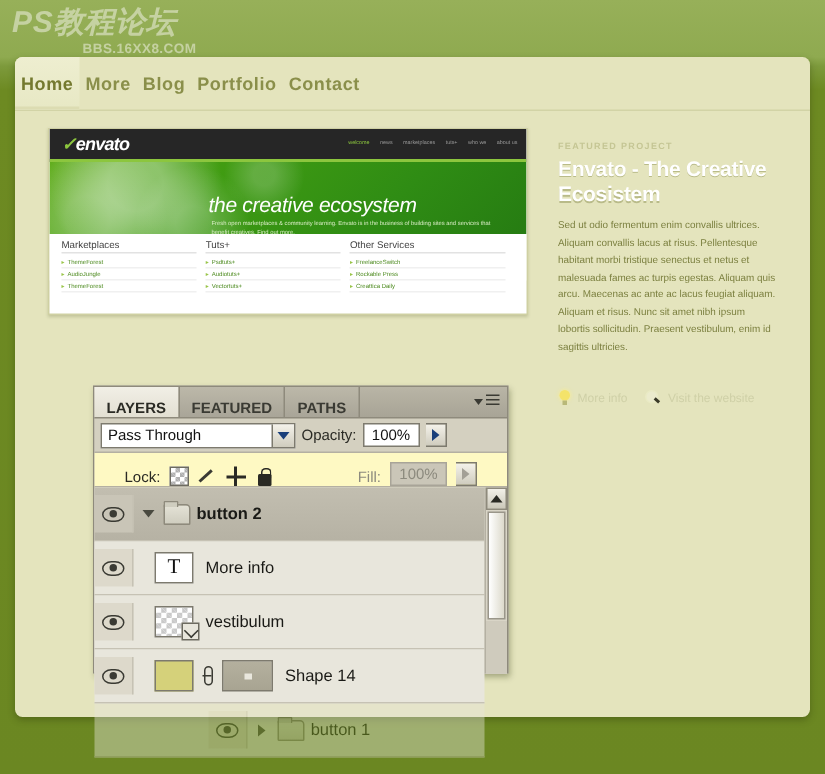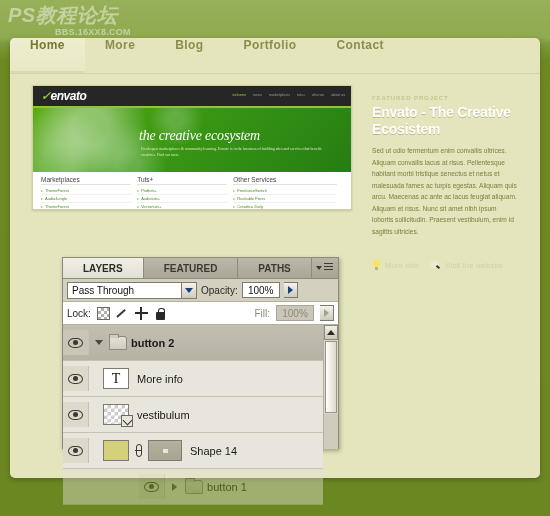--- a/index.html
+++ b/index.html
@@ -32,22 +32,22 @@
   }
 
   
   #nav {
     position: absolute; left: 0; top: 0;
     width: 530px; height: 36px;
     border-bottom: 1px solid #d2d3a6;
     display: flex; align-items: stretch;
   }
   .nav-item {
-    display: flex; align-items: flex-start;
-    padding: 0 20px;
+    display: flex; align-items: center;
+    padding: 0 4px;
     font-size: 12px; font-weight: bold;
     color: #8a8f4a; letter-spacing: .4px;
     cursor: pointer;
   }
   .nav-item.active {
     background: linear-gradient(to bottom, #eeeed0, #e7e8c4);
     color: #74792f;
     box-shadow: inset 0 -2px 0 #dcdcb2;
     border-radius: 5px 0 0 0;
   }
@@ -74,29 +74,28 @@
   #envato-logo .tick { color: #8cc63e; }
   #banner-links {
     position: absolute; right: 6px; top: 7px;
     display: flex; gap: 7px;
   }
   #banner-links span {
     font-size: 3.6px; color: #9a9a9a;
   }
   #banner-links span.on { color: #8cc63e; }
   #banner-hero {
-    height: 64px;
+    height: 48px;
     background:
       radial-gradient(circle at 18% 30%, rgba(255,255,255,.38) 0 7%, rgba(255,255,255,0) 22%),
       radial-gradient(circle at 8% 78%, rgba(255,255,255,.28) 0 5%, rgba(255,255,255,0) 18%),
       radial-gradient(circle at 30% 85%, rgba(255,255,255,.22) 0 5%, rgba(255,255,255,0) 17%),
       radial-gradient(circle at 45% 18%, rgba(255,255,255,.2) 0 4%, rgba(255,255,255,0) 15%),
       linear-gradient(135deg, #57a80f 0%, #3f9b12 35%, #2f8c14 70%, #267c12 100%);
     position: relative;
-    font-family: Liberation Serif, serif;
   }
   #hero-title {
     position: absolute; left: 106px; top: 20px;
     font-size: 14px; font-style: italic;
     color: #fff; letter-spacing: -.2px;
   }
   #hero-sub {
     position: absolute; left: 108px; top: 38px; width: 186px;
     font-size: 3.9px; line-height: 1.6; color: #d8ecc4;
   }
@@ -177,21 +176,21 @@
     font-family: "Liberation Sans", sans-serif;
     box-shadow: 1px 2px 4px rgba(40,50,10,.35);
   }
   #ps-tabs {
     display: flex; height: 21px;
     background: linear-gradient(to bottom, #b9b5a6, #a8a496);
     border-bottom: 1px solid #8e8a7c;
     position: relative;
   }
   .ps-tab {
-    display: flex; align-items: center; padding: 0 20px;
+    display: flex; align-items: flex-end; padding: 0 8px;
     font-size: 10px; font-weight: bold; color: #3a3a33;
     border-right: 1px solid #8e8a7c;
     background: linear-gradient(to bottom, #bcb8a9, #a9a598);
     cursor: pointer;
   }
   .ps-tab.active {
     background: linear-gradient(to bottom, #f1efe6, #e2dfd2);
     color: #2a2a24;
   }
   #ps-menu-btn {
@@ -246,23 +245,23 @@
     cursor: pointer;
   }
   .spin .tri {
     width: 0; height: 0;
     border-top: 4px solid transparent; border-bottom: 4px solid transparent;
     border-left: 5px solid #1a3f7a;
   }
   .spin.dim .tri { border-left-color: #a3a096; }
 
   #ps-lock {
-    height: 23px; display: flex; align-items: center;
-    padding: 0 4px; gap: 6px;
-    background: #ffffff; border-bottom: 1px solid #b4b0a2;
+    height: 23px; display: flex; align-items: flex-end;
+    padding: 0 20px; gap: 6px;
+    background: #fef9c3; border-bottom: 1px solid #b4b0a2;
   }
   #lock-label, #fill-label { font-size: 10px; color: #2a2a24; }
   #fill-label { color: #8c8a7e; }
   .lock-ico { width: 13px; height: 13px; cursor: pointer; position: relative; }
   .lk-trans {
     background:
       linear-gradient(45deg, #b0b0b0 25%, transparent 25%, transparent 75%, #b0b0b0 75%) 0 0/6px 6px,
       linear-gradient(45deg, #b0b0b0 25%, transparent 25%, transparent 75%, #b0b0b0 75%) 3px 3px/6px 6px,
       #fff;
     border: 1px solid #6c6a60;

